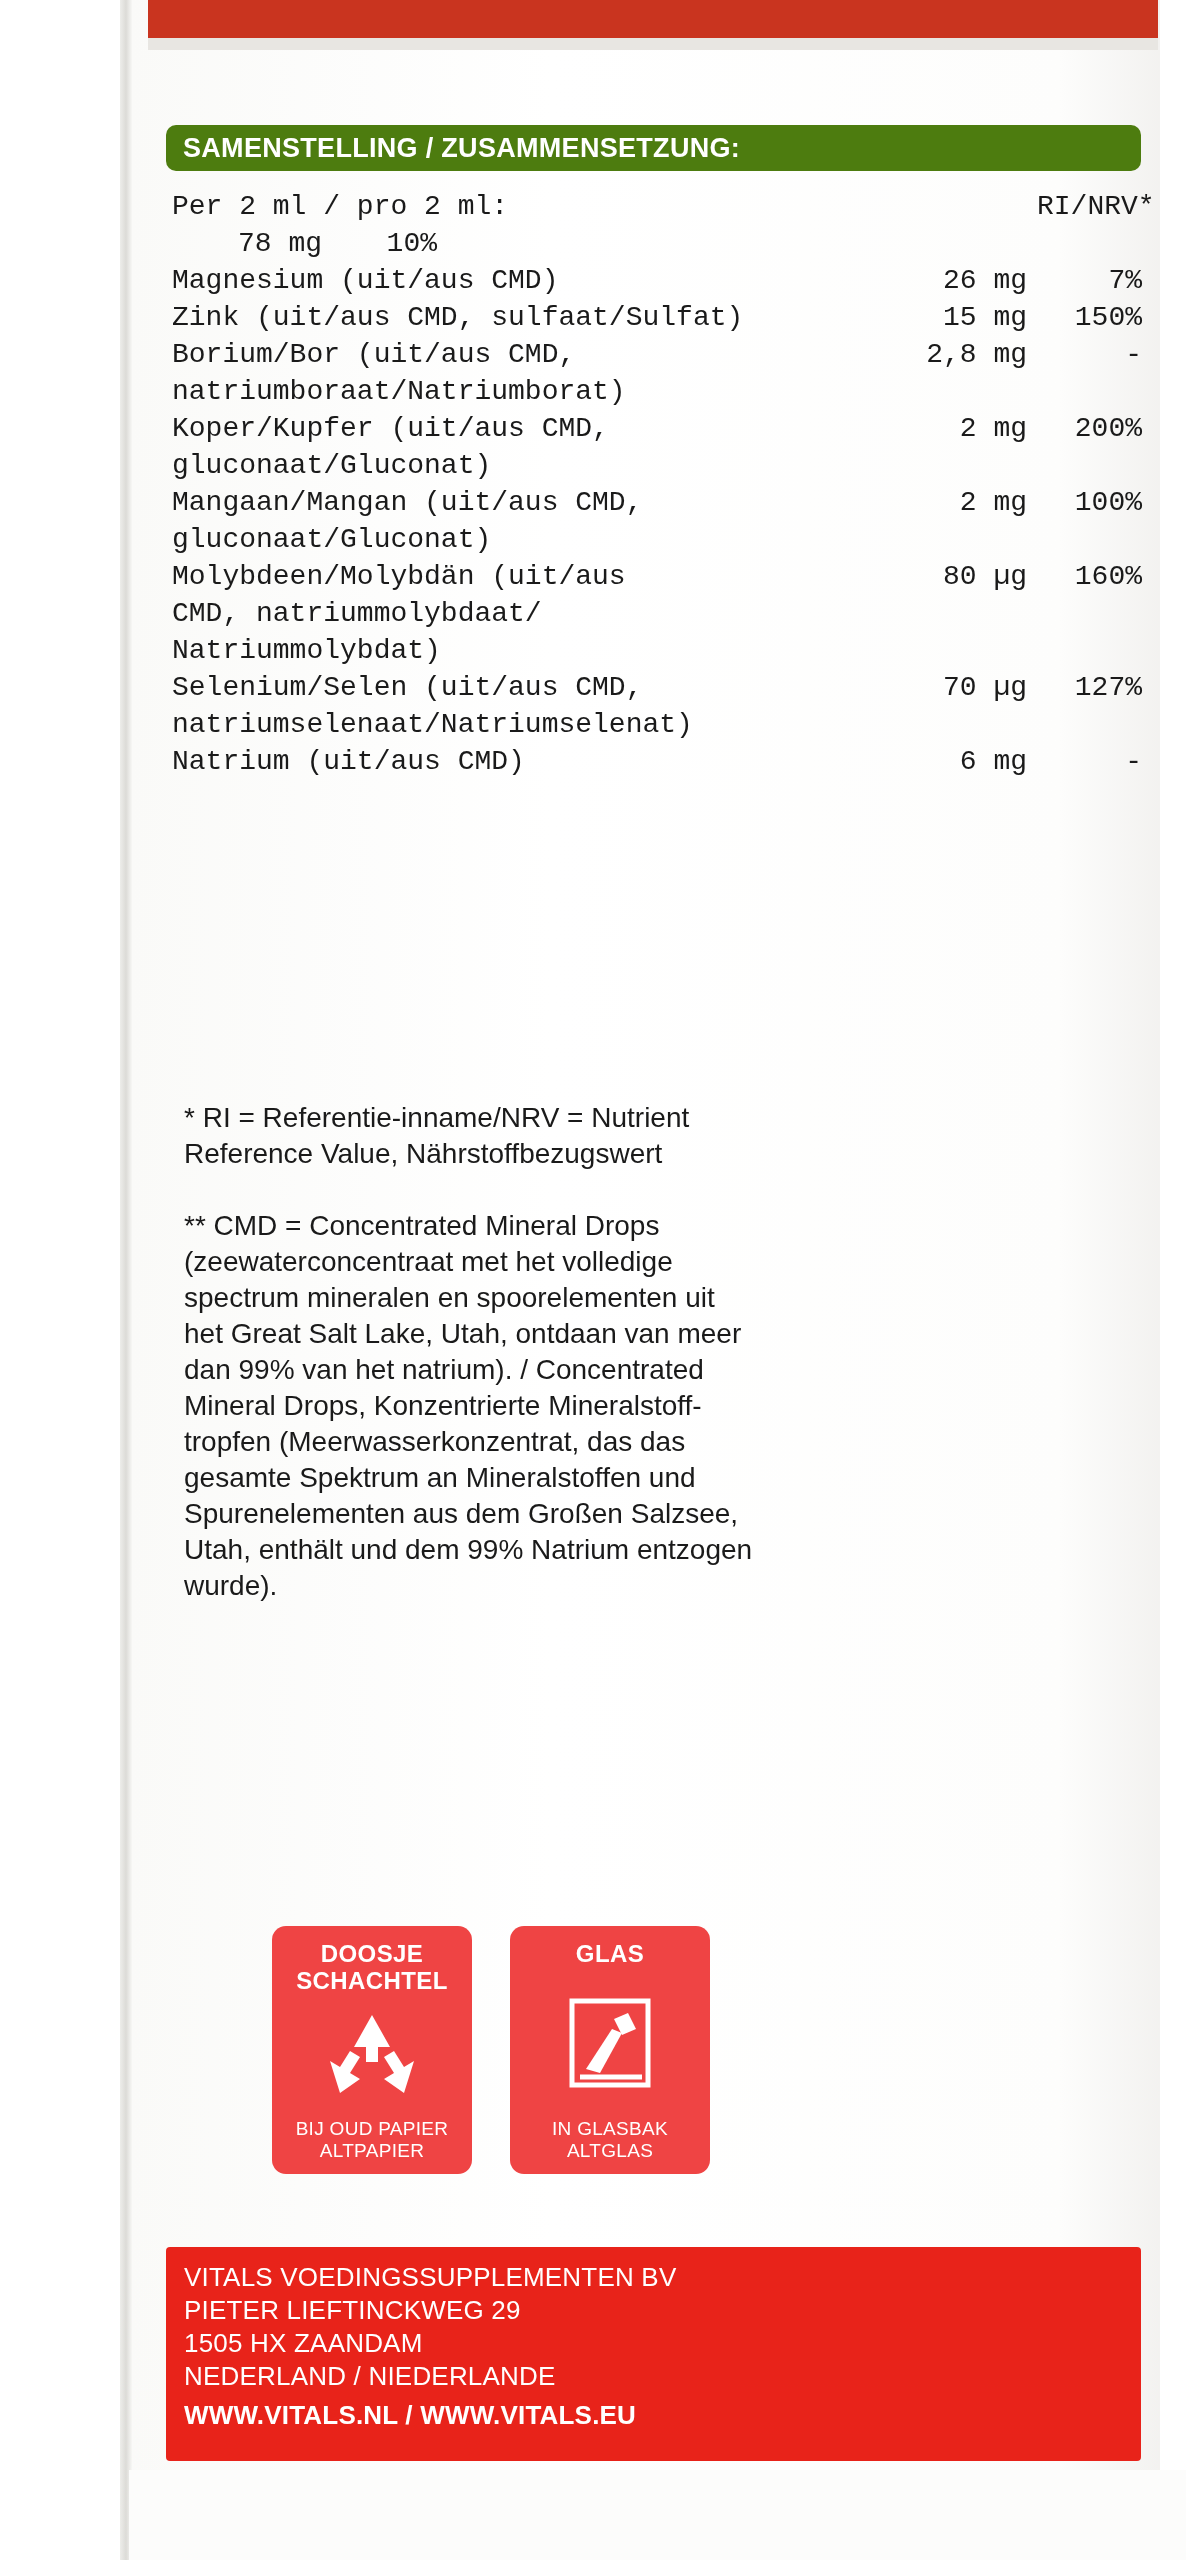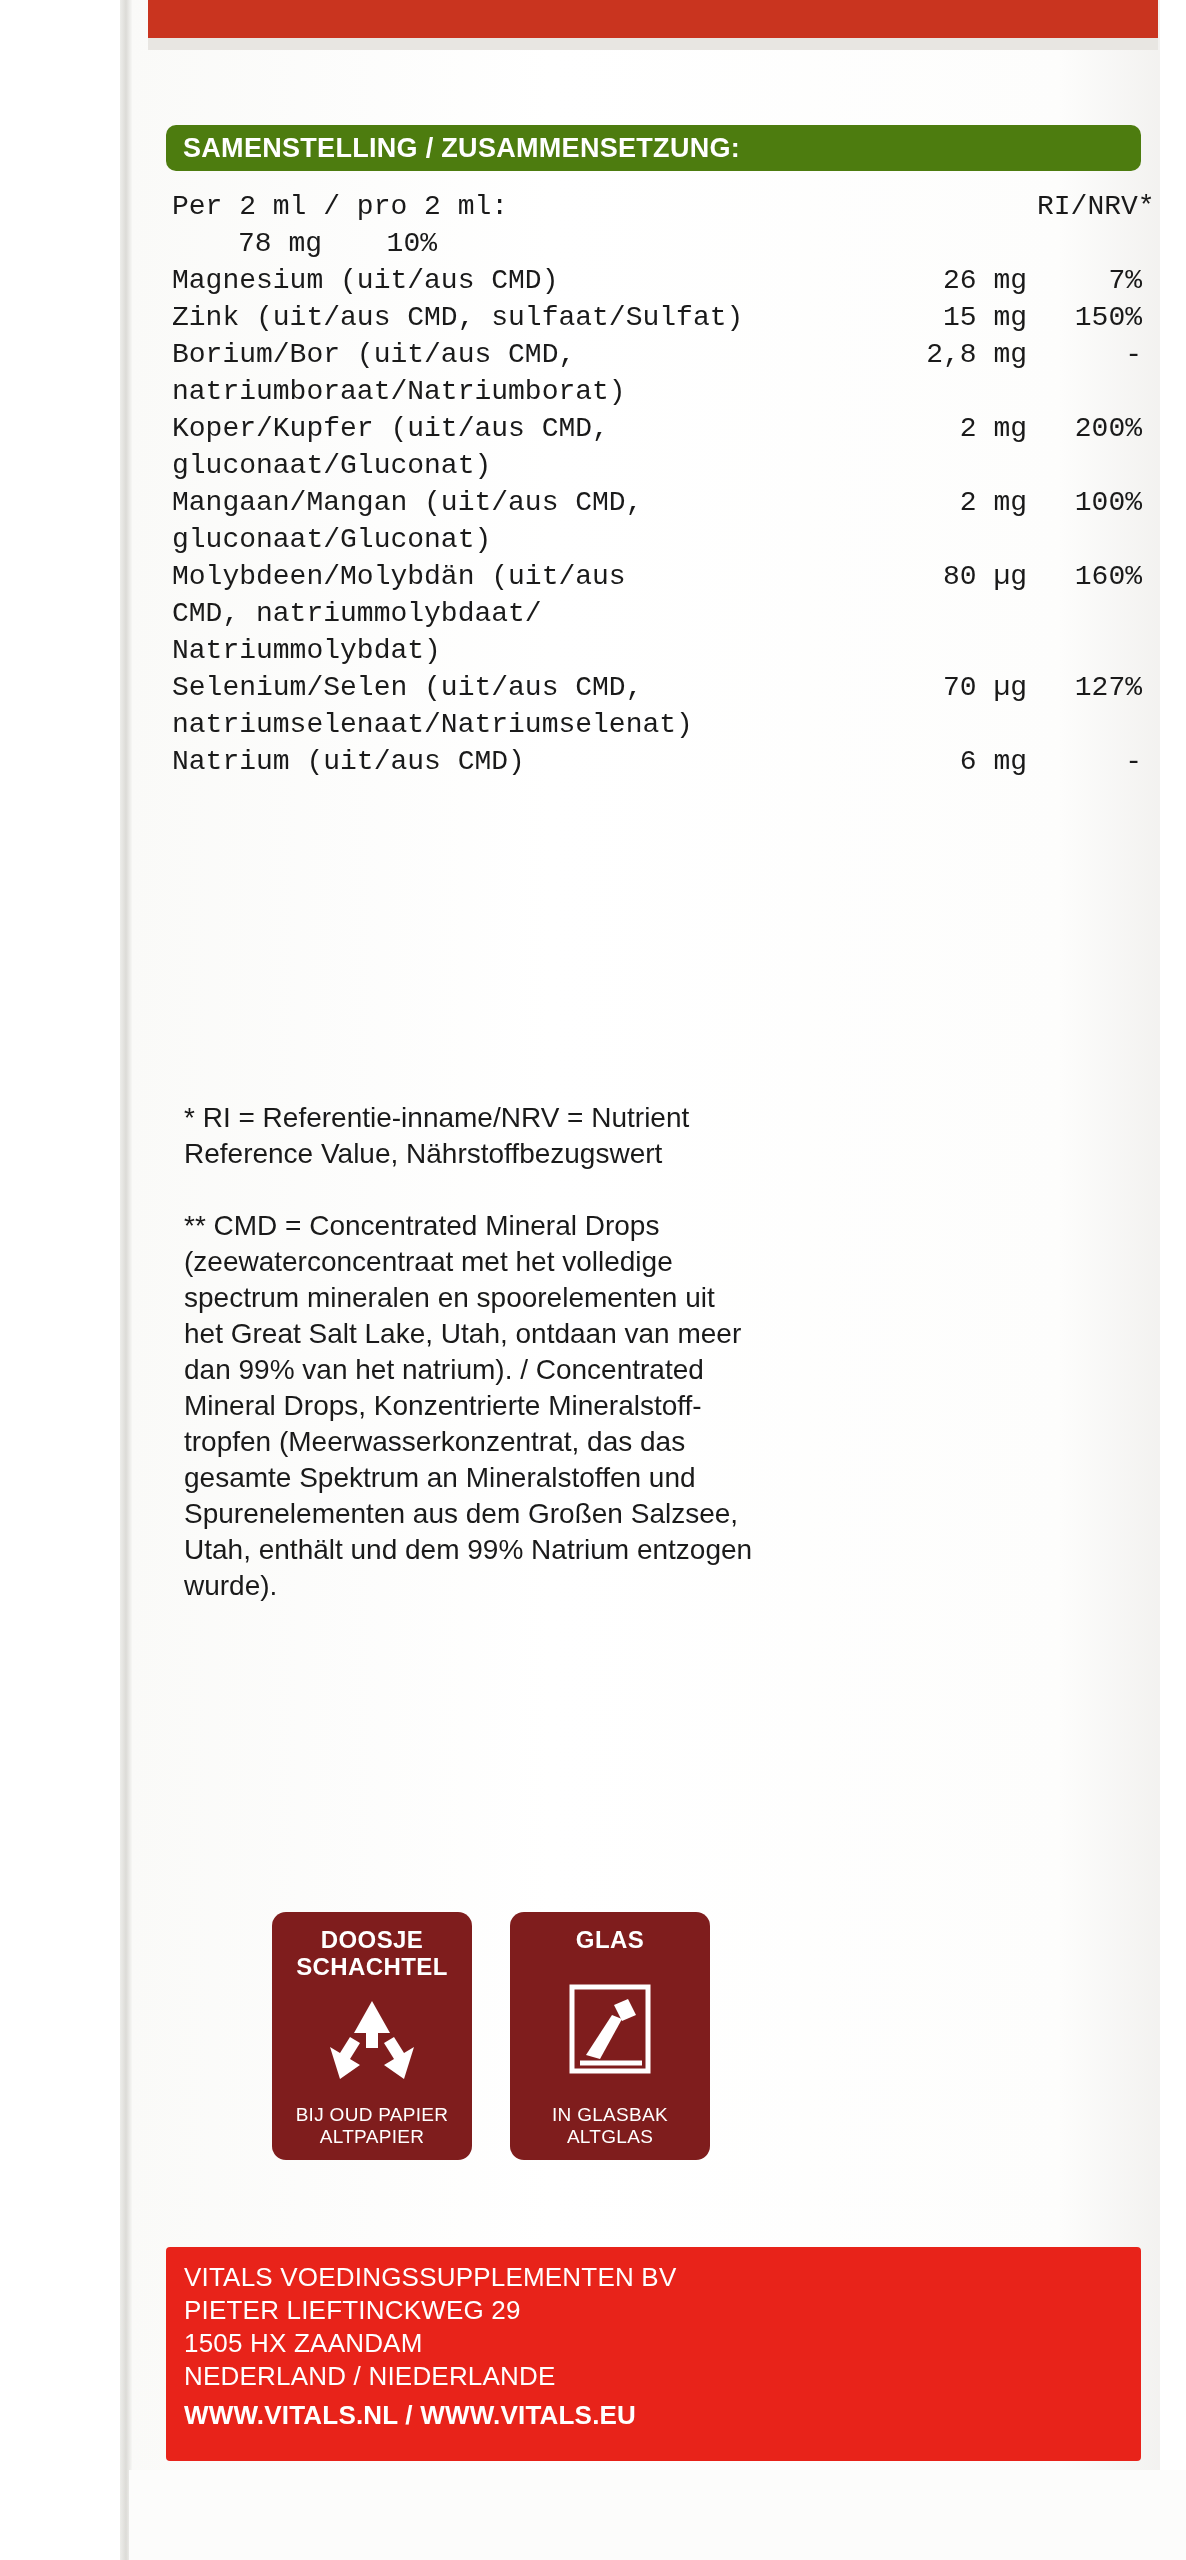--- a/index.html
+++ b/index.html
@@ -136,28 +136,29 @@
   .logos {
     position: absolute;
     left: 272px;
     top: 1912px;
     display: flex;
     gap: 38px;
   }
   .logo-box {
     width: 200px;
     height: 248px;
-    background: #7f1d1d;
+    background: #ef4444;
     border-radius: 14px;
     color: #ffffff;
     display: flex;
     flex-direction: column;
     align-items: center;
     padding-top: 14px;
     box-sizing: border-box;
+    margin-top: 14px;
   }
   .logo-box .lbl-top {
     font-size: 24px;
     font-weight: bold;
     line-height: 27px;
     text-align: center;
     letter-spacing: 0.4px;
   }
   .logo-box .glyph {
     flex: 1 1 auto;

